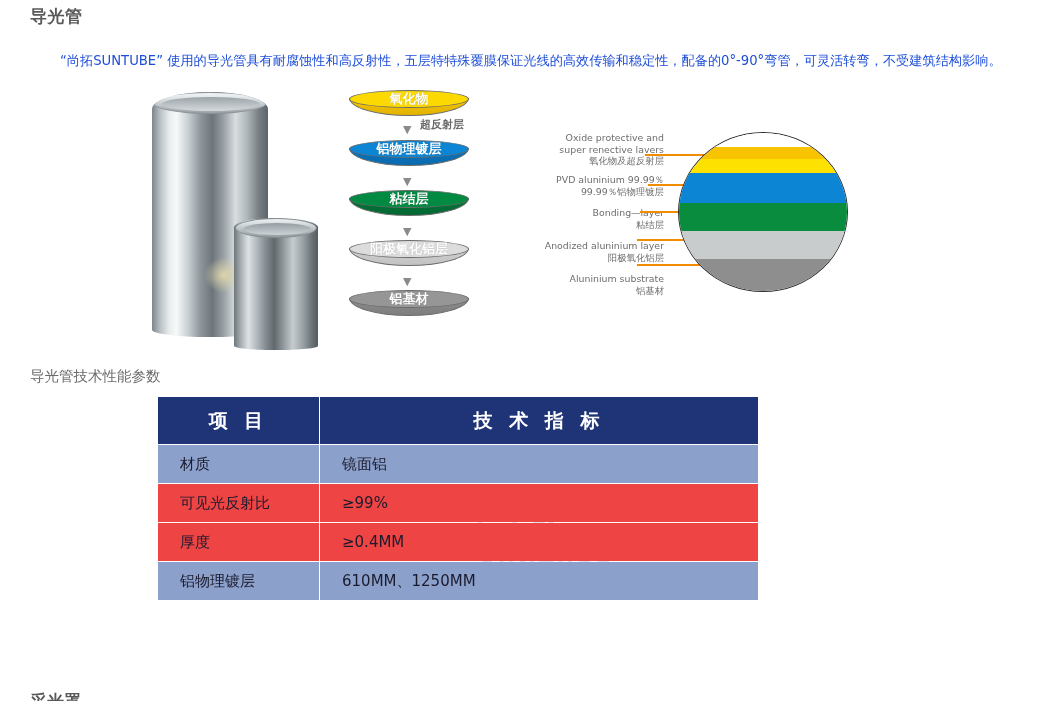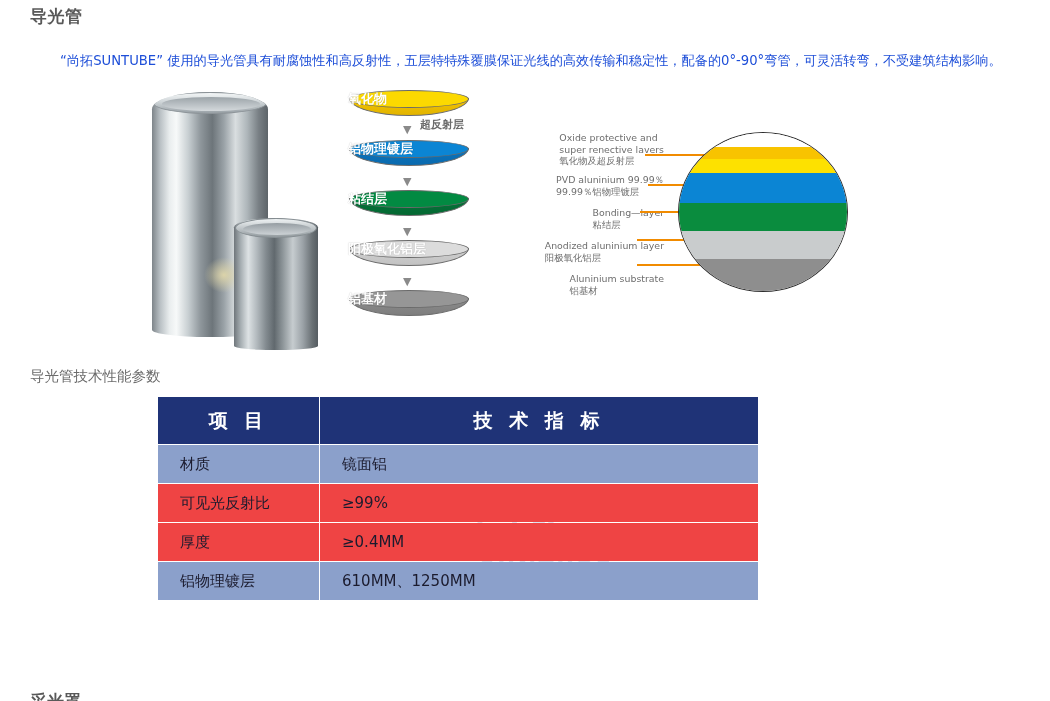--- a/index.html
+++ b/index.html
@@ -182,20 +182,21 @@
     border: 1.4px solid #6a6a6a;
     box-sizing: border-box;
   }
   .disc .label {
     position: absolute;
     left: 0;
     top: 0px;
     width: 122px;
     height: 18px;
     line-height: 18px;
+    text-align: center;
     font-size: 13px;
     font-weight: bold;
     color: #ffffff;
     z-index: 3;
     text-shadow: 0 0 1px rgba(0,0,0,0.25);
   }
   .disc.light .label { color: #ffffff; }
 
   .disc-yellow .body { background: linear-gradient(to bottom, #f3c400, #e2b400); }
   .disc-yellow .top  { background: #fcd900; }
@@ -232,21 +233,21 @@
   .callouts {
     position: absolute;
     left: 484px;
     top: 48px;
     width: 180px;
     height: 200px;
   }
   .callout {
     position: absolute;
     right: 0;
-    text-align: left;
+    text-align: right;
     font-size: 9.4px;
     color: #6e6e6e;
     line-height: 11.5px;
     white-space: nowrap;
   }
   .callout .en { display: block; }
   .callout .cn { display: block; }
 
   
   .cross-section {

